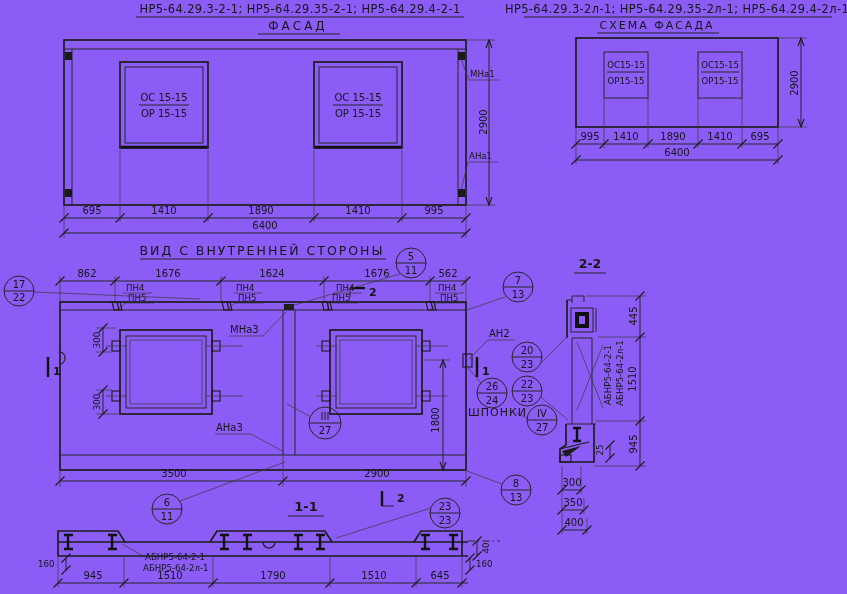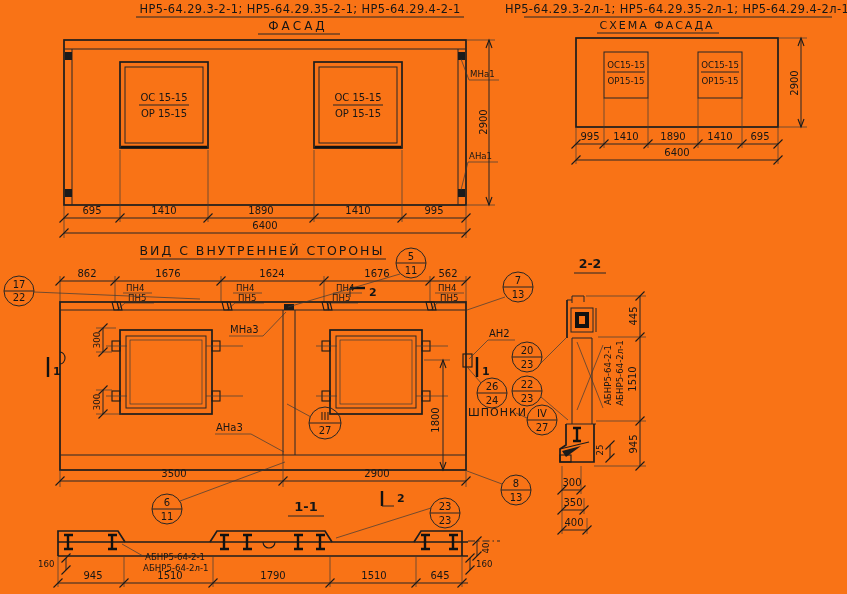--- a/index.html
+++ b/index.html
@@ -1,16 +1,16 @@
 <!DOCTYPE html>
 <html><head>
 <meta charset="utf-8">
 <style>
   html,body{margin:0;padding:0;background:#d8d6d0;}
-  #sheet{position:relative;width:847px;height:594px;background:#f97316;overflow:hidden;}
+  #sheet{position:relative;width:847px;height:594px;background:#8b5cf6;overflow:hidden;}
   svg{position:absolute;left:0;top:0;}
   svg text{fill:#161616;font-family:"DejaVu Sans",sans-serif;}
   .ln{stroke:#262626;stroke-width:1;fill:none;}
   .ln2{stroke:#1d1d1d;stroke-width:1.7;fill:none;}
   .thin{stroke:#3a3a3a;stroke-width:.7;fill:none;}
   .thk{stroke:#111;stroke-width:2.4;fill:none;}
   .blk{fill:#1b1b1b;stroke:none;}
   .st{stroke:#1b1b1b;stroke-width:1.1;fill:none;}
   .t9{font-size:8.6px;} .t10{font-size:10px;} .t11{font-size:11px;}
   .ttl{font-size:12px;letter-spacing:3px;} .ttl2{font-size:11.4px;letter-spacing:.4px;}

